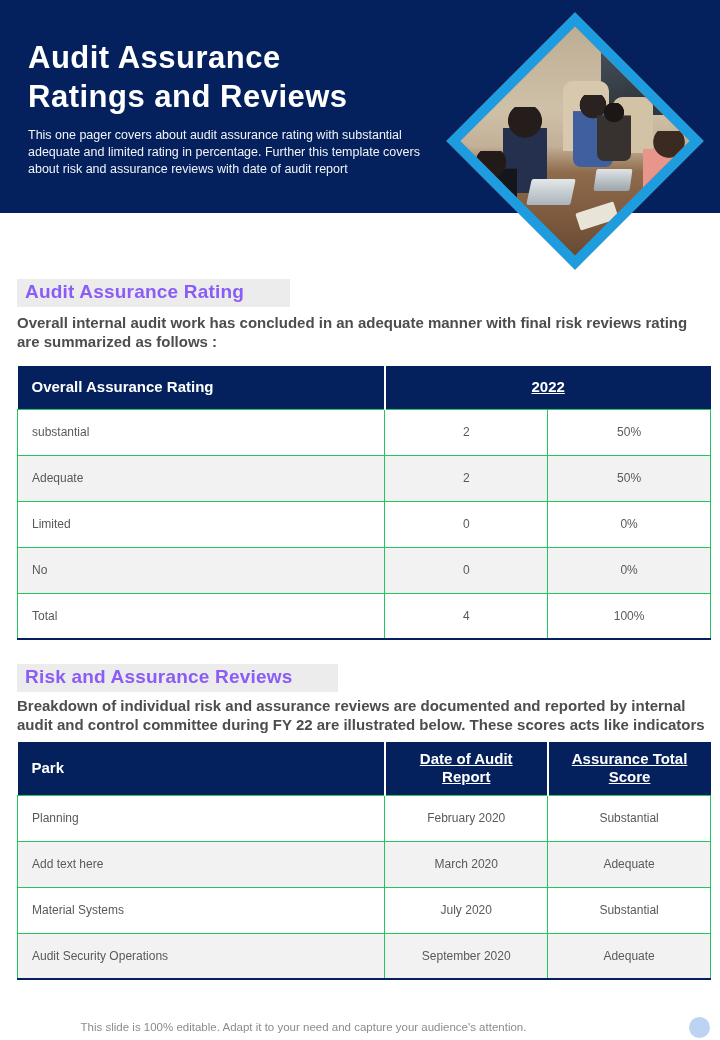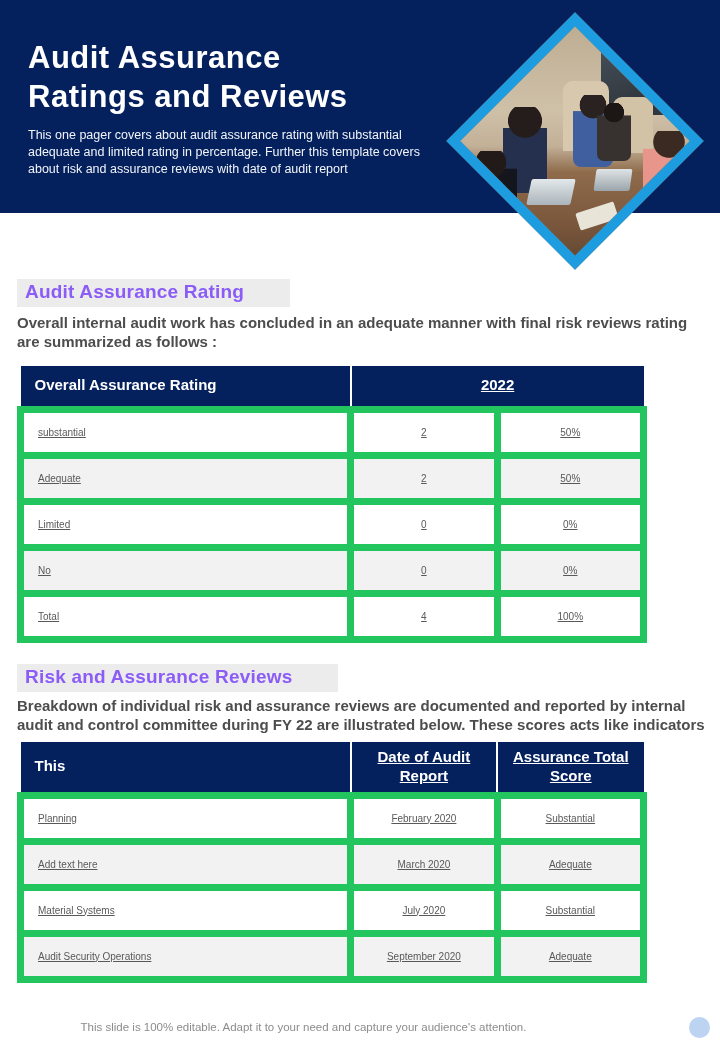--- a/index.html
+++ b/index.html
@@ -59,36 +59,36 @@
     font-size:19px; font-weight:bold; letter-spacing:0.2px;
     padding:2px 46px 4px 8px; display:inline-block; white-space:nowrap;
   }
   .sec-desc {
     position:absolute; left:17px; width:688px;
     color:#4d4d4d; font-size:15px; font-weight:bold; line-height:1.28;
   }
 
   
   table.tbl {
-    position:absolute; left:17px; width:630px;
+    position:absolute; left:17px; width:694px;
     border-collapse:collapse; table-layout:fixed;
     border-bottom:2px solid #04215e;
   }
   table.tbl col.c1 { width:53%; }
   table.tbl col.c2 { width:23.5%; }
   table.tbl col.c3 { width:23.5%; }
   table.tbl th {
     background:#04215e; color:#ffffff; font-size:15px; font-weight:bold;
     text-align:center; padding:6px 10px; line-height:1.25;
   }
   table.tbl th.left { text-align:left; padding-left:14px; }
   table.tbl th + th { border-left:2px solid #ffffff;text-decoration:underline; }
   table.tbl td {
-    border:7px solid #22c55e; color:#595959; font-size:10px;
-    text-align:center; padding:0 10px; background:#ffffff;text-decoration:underline;
+    border:1px solid #22c55e; color:#595959; font-size:12px;
+    text-align:center; padding:0 10px; background:#ffffff;
   }
   table.tbl td.left { text-align:left; padding-left:14px; }
   table.tbl tbody tr { height:46px; }
   table.tbl tbody tr:nth-child(even) td { background:#f2f2f2; }
   table.tbl thead tr.h1 { height:43px; }
   table.tbl thead tr.h2 { height:53px; }
 
   
   .footer-note {
     position:absolute; left:0; top:1021px; width:607px; text-align:center;
@@ -184,21 +184,21 @@
   <div class="sec-desc" id="desc-2">Breakdown of individual risk and assurance reviews are documented and reported by internal audit and control committee during FY 22 are illustrated below. These scores acts like indicators</div>
 
   <table class="tbl" id="table-2">
     <colgroup>
         <col class="c1">
         <col class="c2">
         <col class="c3">
       </colgroup>
     <thead>
       <tr class="h2">
-        <th class="left">This</th>
+        <th class="left">Park</th>
         <th>Date of Audit Report</th>
         <th>Assurance Total Score</th>
       </tr>
     </thead>
     <tbody>
       <tr>
         <td class="left">Planning</td>
         <td>February 2020</td>
         <td>Substantial</td>
       </tr>

